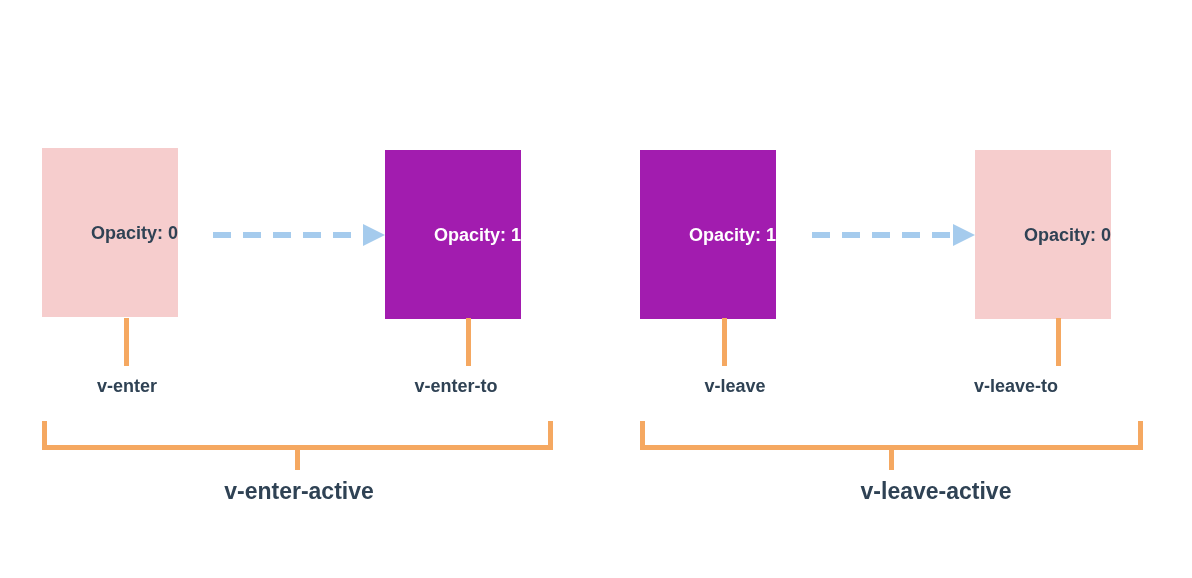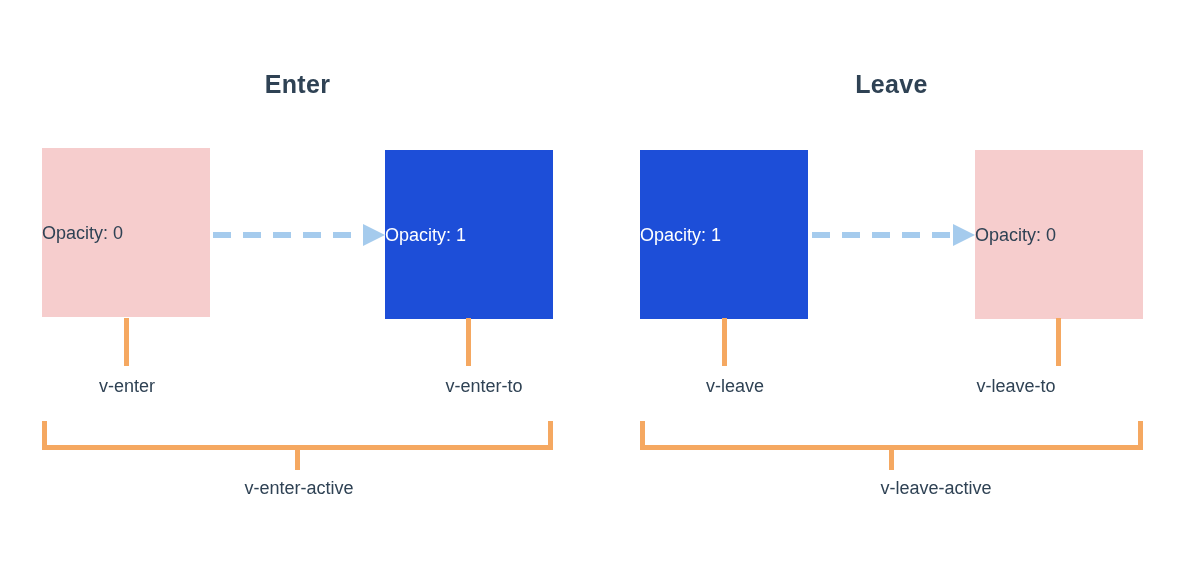--- a/index.html
+++ b/index.html
@@ -29,31 +29,32 @@
     text-align: center;
     letter-spacing: 0.3px;
     white-space: nowrap;
   }
   #title-enter { left: 42px;  top: 70px; width: 511px; }
   #title-leave { left: 640px; top: 70px; width: 503px; }
 
   
   .state-box {
     position: absolute;
-    width: 168px;
+    width: 136px;
     height: 169px;
     display: flex;
     align-items: center;
-    justify-content: flex-start;
+    justify-content: flex-end;
     font-size: 18px;
     line-height: 1;
     box-sizing: border-box;
+    font-weight: bold;
   }
   .state-box.faded  { background: #f6cdcd; color: #2f4254; }
-  .state-box.opaque { background: #1d4ed8; color: #ffffff; }
+  .state-box.opaque { background: #a21caf; color: #ffffff; }
 
   #box-enter-from { left: 42px;  top: 148px; }
   #box-enter-to   { left: 385px; top: 150px; }
   #box-leave-from { left: 640px; top: 150px; }
   #box-leave-to   { left: 975px; top: 150px; }
 
   
   .arrow {
     position: absolute;
     height: 22px;
@@ -93,28 +94,28 @@
   #stem-v-enter    { left: 124px; }
   #stem-v-enter-to { left: 466px; }
   #stem-v-leave    { left: 722px; }
   #stem-v-leave-to { left: 1056px; }
 
   
   .class-label {
     position: absolute;
     top: 376px;
     font-size: 18px;
-    font-weight: normal;
+    font-weight: bold;
     color: #2f4254;
     text-align: center;
     white-space: nowrap;
     transform: translateX(-50%);
   }
   #label-v-enter    { left: 127px; }
-  #label-v-enter-to { left: 484px; }
+  #label-v-enter-to { left: 456px; }
   #label-v-leave    { left: 735px; }
   #label-v-leave-to { left: 1016px; }
 
   
   .bracket {
     position: absolute;
     top: 421px;
     height: 29px;
     border: 5px solid #f5a861;
     border-top: 0;
@@ -129,36 +130,35 @@
     width: 5px;
     height: 20px;
     background: #f5a861;
   }
   #bracket-stem-enter { left: 295px; }
   #bracket-stem-leave { left: 889px; }
 
   .bracket-label {
     position: absolute;
     top: 478px;
-    font-size: 18px;
-    font-weight: normal;
+    font-size: 23px;
+    font-weight: bold;
     color: #2f4254;
     text-align: center;
     white-space: nowrap;
     transform: translateX(-50%);
   }
   #label-v-enter-active { left: 299px; }
   #label-v-leave-active { left: 936px; }
 </style>
 </head>
 <body>
 
 <div id="diagram">
 
-  <div id="title-enter" class="section-title">Enter</div>
 
   <div id="box-enter-from" class="state-box faded">
     <span>Opacity: 0</span>
   </div>
 
   <div id="arrow-enter" class="arrow">
     <div class="shaft"></div>
     <div class="head"></div>
   </div>
 
@@ -169,21 +169,20 @@
   <div id="stem-v-enter" class="stem"></div>
   <div id="stem-v-enter-to" class="stem"></div>
 
   <div id="label-v-enter" class="class-label">v-enter</div>
   <div id="label-v-enter-to" class="class-label">v-enter-to</div>
 
   <div id="bracket-enter" class="bracket"></div>
   <div id="bracket-stem-enter" class="bracket-stem"></div>
   <div id="label-v-enter-active" class="bracket-label">v-enter-active</div>
 
-  <div id="title-leave" class="section-title">Leave</div>
 
   <div id="box-leave-from" class="state-box opaque">
     <span>Opacity: 1</span>
   </div>
 
   <div id="arrow-leave" class="arrow">
     <div class="shaft"></div>
     <div class="head"></div>
   </div>
 

